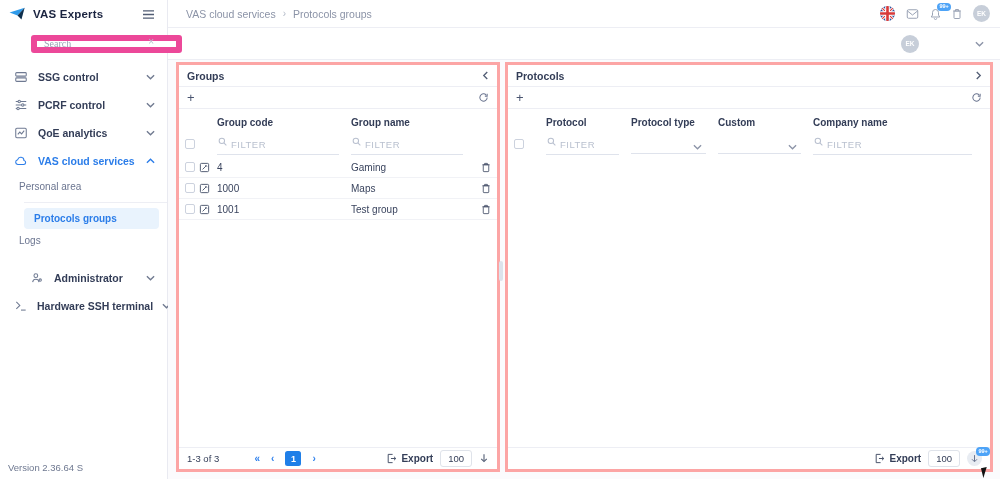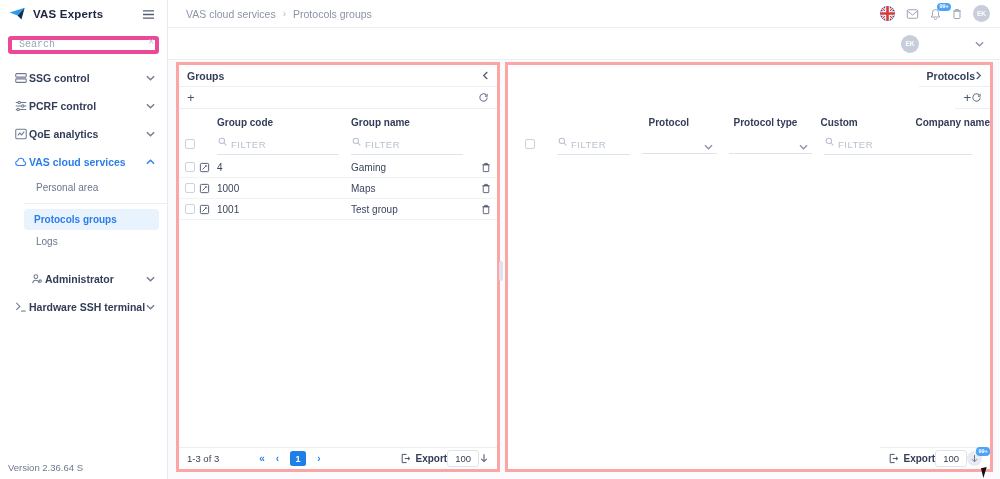--- a/index.html
+++ b/index.html
@@ -7,30 +7,30 @@
   body { font-family:"Liberation Sans","DejaVu Sans",sans-serif; color:#333d57; background:#fff; }
   svg { display:block; }
   .app { display:flex; width:1000px; height:479px; }
 
   
   .sidebar { width:168px; min-width:168px; border-right:1px solid #e9eaf1; display:flex; flex-direction:column; background:#fff; }
   .brand-row { height:28px; display:flex; align-items:center; gap:6px; padding:0 12px 0 8px; }
   .brand { font-size:11.5px; font-weight:bold; color:#1b2440; letter-spacing:.2px;text-align:center; }
   .hamburger { margin-left:auto; color:#525d74; cursor:pointer; }
   .search-wrap { margin:5px 8px 10px; position:relative; }
-  .search-input { width:100%; height:18px; border:4px solid #ec4899; border-radius:3px; font-size:10px; padding:0 16px 0 7px; color:#333d57; outline:none; font-family:Liberation Mono, monospace; }
+  .search-input { width:100%; height:18px; border:6px solid #ec4899; border-radius:3px; font-size:10px; padding:0 16px 0 7px; color:#333d57; outline:none; font-family:Liberation Serif, serif;margin-left:23px; }
   .search-input::placeholder { color:#9aa3b5; }
   .search-clear { position:absolute; right:5px; top:2px; color:#b7bdc9; font-size:10px; cursor:pointer; line-height:14px; }
-  .nav-item { height:28px; display:flex; align-items:center; padding:0 12px 0 14px; cursor:pointer; }
+  .nav-item { height:28px; display:flex; align-items:center; gap:9px; padding:0 12px 0 14px; cursor:pointer; }
   .nav-icon { width:15px; color:#6f7a92; display:flex; }
   .nav-label { font-size:10.5px; font-weight:bold; color:#333d57; white-space:nowrap; }
   .nav-chevron { margin-left:auto; color:#707a90; display:flex; }
   .nav-item.active .nav-icon, .nav-item.active .nav-label, .nav-item.active .nav-chevron { color:#2b7de9; }
   .subnav { padding:1px 0 3px; }
-  .subitem { height:21px; display:flex; align-items:center; padding-left:36px; font-size:10px; color:#6b7590; cursor:pointer; }
+  .subitem { height:21px; display:flex; align-items:center; padding-left:19px; font-size:10px; color:#6b7590; cursor:pointer; }
   .subitem.active { margin:1px 8px 1px 24px; padding-left:10px; background:#e9f3fd; border-radius:4px; color:#2b7de9; font-weight:bold; }
   .subdivider { border-top:1px solid #edeef4; margin:5px 0 5px 24px; }
   .group-gap { margin-top:10px;margin-left:16px; }
   .sidebar-spacer { flex:1; }
   .version { font-size:9.5px; color:#6e7890; padding:0 8px 6px; }
 
   
   .main { flex:1; display:flex; flex-direction:column; min-width:0; }
   .topbar { height:28px; min-height:28px; border-bottom:1px solid #edeef4; display:flex; align-items:center; padding:0 10px 0 18px; background:#fff; }
   .breadcrumb { display:flex; gap:7px; align-items:center; font-size:10.5px; color:#8b93a7; }
@@ -42,21 +42,21 @@
   .badge { position:absolute; top:-5px; left:7px; background:#4da3f7; color:#fff; font-size:5.5px; line-height:1; padding:1.5px 2.5px; border-radius:4px; font-weight:bold; white-space:nowrap; }
   .avatar { width:17px; height:17px; border-radius:50%; background:#c7ced9; color:#fff; font-size:6.5px; font-weight:bold; display:flex; align-items:center; justify-content:center; cursor:pointer; }
 
   .userbar { height:32px; min-height:32px; border-bottom:1px solid #edeef4; display:flex; align-items:center; justify-content:flex-end; padding-right:16px; background:#fff; }
   .userbar .avatar { width:18px; height:18px; margin-right:56px; }
   .userbar-chevron { color:#8b93a7; display:flex; cursor:pointer; }
 
   .content { flex:1; min-height:0; background:#fbfbfd; display:flex; gap:5px; padding:2px 7px 7px 8px; }
   .panel { background:#fff; border:3px solid #fca5a5; display:flex; flex-direction:column; min-width:0; }
   .panel.groups { width:324px; min-width:324px; position:relative; }
-  .panel.protocols { flex:1;align-items:flex-end; }
+  .panel.protocols { flex:1; }
   .panel-header { height:22px; min-height:22px; border-bottom:1px solid #edeef4; display:flex; align-items:center; padding:0 8px; }
   .panel-title { font-size:10.5px; font-weight:bold; color:#333d57; }
   .panel-collapse { margin-left:auto; color:#525d74; display:flex; cursor:pointer; }
   .panel-toolbar { height:22px; min-height:22px; border-bottom:1px solid #edeef4; display:flex; align-items:center; padding:0 8px; }
   .add-btn { color:#4a5570; font-size:13px; line-height:12px; cursor:pointer; font-weight:400; }
   .refresh-btn { margin-left:auto; color:#6b7590; display:flex; cursor:pointer; }
 
   .tr { display:grid; align-items:center; }
   .groups-grid { grid-template-columns:20px 18px 134px 1fr 22px; }
   .protocols-grid { grid-template-columns:20px 18px 85px 87px 95px 1fr; }
@@ -73,21 +73,21 @@
   .row { height:21px; min-height:21px; border-bottom:1px solid #f1f2f6; font-size:10px; color:#3a445e; }
   .cell { white-space:nowrap; overflow:hidden; }
   .row-icon { color:#3f4a63; display:flex; cursor:pointer; }
   .trash-wrap { display:flex; justify-content:center; }
 
   .panel-footer { margin-top:auto; border-top:1px solid #edeef4; height:22px; min-height:22px; display:flex; align-items:center; padding:0 8px; font-size:10px; color:#333d57; }
   .range { font-size:9.5px; }
   .pager { display:flex; align-items:center; gap:11px; margin:0 auto; }
   .pg-link { color:#2f80ed; font-weight:bold; font-size:10px; cursor:pointer; line-height:1; }
   .page-btn { width:16px; height:15px; background:#1f7fe8; color:#fff; border-radius:2.5px; display:flex; align-items:center; justify-content:center; font-size:9px; font-weight:bold; cursor:pointer; }
-  .export-group { display:flex; align-items:center; margin-left:auto; }
+  .export-group { display:flex; align-items:center; gap:7px; margin-left:auto; }
   .export-btn { display:flex; gap:4px; align-items:center; font-size:10px; font-weight:bold; color:#333d57; cursor:pointer; }
   .export-btn svg { color:#3f4a63; }
   .size-box { border:1px solid #dfe3ea; border-radius:3px; padding:2px 7px; font-size:9.5px; cursor:pointer; }
   .dl-btn { color:#525d74; display:flex; cursor:pointer; position:relative; }
   .widget-circle { width:15px; height:15px; border-radius:50%; background:#e8ecf2; display:flex; align-items:center; justify-content:center; color:#6b7590; position:relative; cursor:pointer; }
   .widget-badge { position:absolute; top:-4px; left:9px; background:#4da3f7; color:#fff; font-size:5.5px; line-height:1; padding:1.5px 2.5px; border-radius:4px; font-weight:bold; white-space:nowrap; }
   .scroll-thumb { position:absolute; right:-6px; top:196px; width:4px; height:20px; background:#dde3ec; border-radius:2px; cursor:pointer; }
   .cursor-arrow { position:absolute; right:8px; bottom:2px; width:0; height:0; border-left:6px solid #111; border-right:4px solid transparent; border-bottom:10px solid transparent; transform:rotate(-14deg); pointer-events:none; }
 </style>
 </head>

